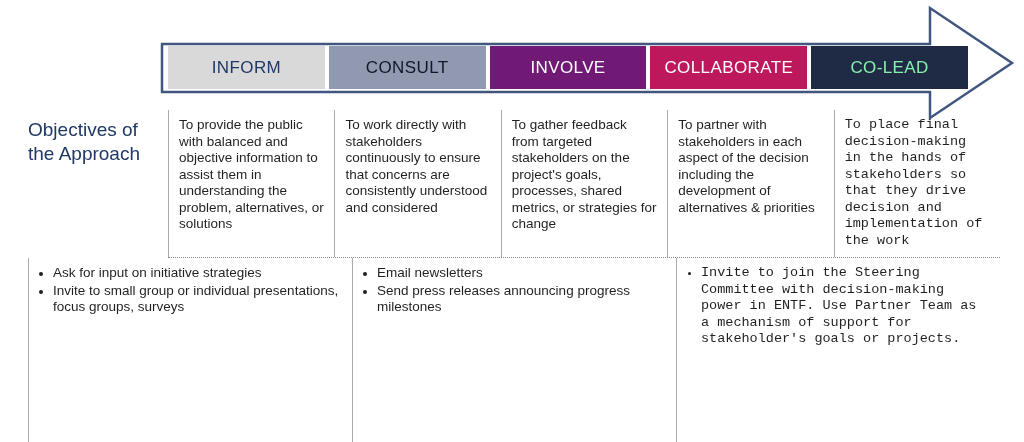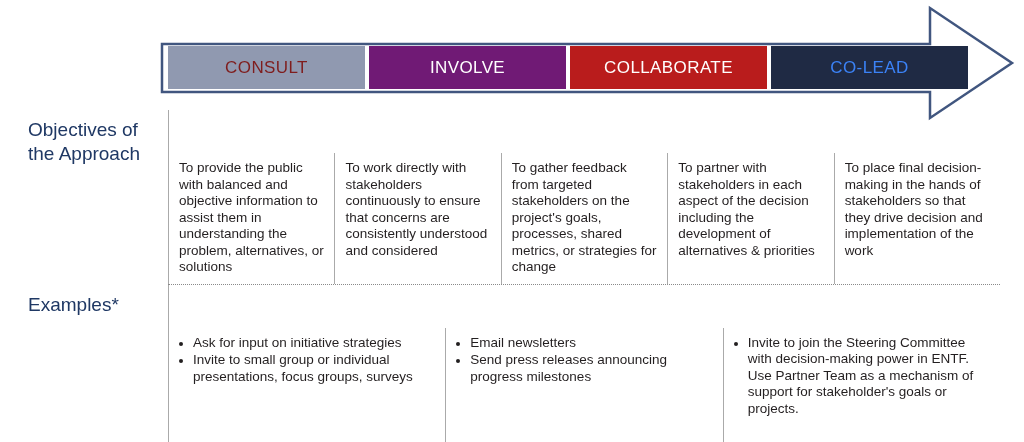--- a/index.html
+++ b/index.html
@@ -48,24 +48,24 @@
     flex: 1 1 0;
     margin-right: 4px;
     display: flex;
     align-items: center;
     justify-content: center;
     font-size: 17px;
     letter-spacing: .4px;
   }
   .band-cell:last-child { margin-right: 0; }
   .bc-1 { background: #d9d9d9; color: #1f3864; }
-  .bc-2 { background: #9099b0; color: #7f1d1d; text-align: center; }
+  .bc-2 { background: #9099b0; color: #0f172a; text-align: center; }
   .bc-3 { background: #701a75; color: #ffffff; }
-  .bc-4 { background: #b91c1c; color: #ffffff; justify-content: center; }
-  .bc-5 { background: #1f2a44; color: #3b82f6; align-items: center; }
+  .bc-4 { background: #be185d; color: #ffffff; justify-content: center; }
+  .bc-5 { background: #1f2a44; color: #86efac; align-items: center; }
 
   
   .table {
     position: absolute;
     left: 28px;
     top: 110px;
     width: 972px;
   }
   .row {
     display: flex;
@@ -86,23 +86,22 @@
     display: flex;
     border-left: 1px solid #aaaaaa;
   }
   .col {
     flex: 1 1 0;
     border-right: 1px solid #aaaaaa;
     box-sizing: border-box;
     padding: 7px 10px 8px 10px;
     font-size: 13.5px;
     line-height: 16.5px;
-    margin-top: 43px;
   }
-  .col:last-child { border-right: none; }
+  .col:last-child { border-right: none; font-family: Liberation Mono, monospace; }
 
   .divider {
     margin-left: 140px;
     border-top: 1px dotted #8a8a8a;
     height: 0;
   }
 
   .row-objectives .col { min-height: 126px; }
   .row-examples .col  { min-height: 190px; }
 
@@ -123,20 +122,23 @@
 <body>
 
 <div id="stage">
 
   <div class="arrow-wrap">
     <svg class="arrow-svg" width="856" height="118" viewBox="0 0 856 118">
       <polygon points="2,40 770,40 770,4 852,59 770,114 770,88 2,88" fill="#ffffff" stroke="#41567f" stroke-width="2.5" stroke-linejoin="miter"></polygon>
     </svg>
 
     <div class="band">
+      <div class="band-cell bc-1">
+        <span>INFORM</span>
+      </div>
       <div class="band-cell bc-2">
         <span>CONSULT</span>
       </div>
       <div class="band-cell bc-3">
         <span>INVOLVE</span>
       </div>
       <div class="band-cell bc-4">
         <span>COLLABORATE</span>
       </div>
       <div class="band-cell bc-5">
@@ -155,21 +157,20 @@
         <div class="col">To work directly with stakeholders continuously to ensure that concerns are consistently understood and considered</div>
         <div class="col">To gather feedback from targeted stakeholders on the project's goals, processes, shared metrics, or strategies for change</div>
         <div class="col">To partner with stakeholders in each aspect of the decision including the development of alternatives &amp; priorities</div>
         <div class="col">To place final decision-making in the hands of stakeholders so that they drive decision and implementation of the work</div>
       </div>
     </div>
 
     <div class="divider"></div>
 
     <div class="row row-examples">
-      <div class="rowlabel">Examples*</div>
       <div class="cols">
         <div class="col">
           <ul class="bullets">
             <li>Ask for input on initiative strategies</li>
             <li>Invite to small group or individual presentations, focus groups, surveys</li>
           </ul>
         </div>
         <div class="col">
           <ul class="bullets">
             <li>Email newsletters</li>

